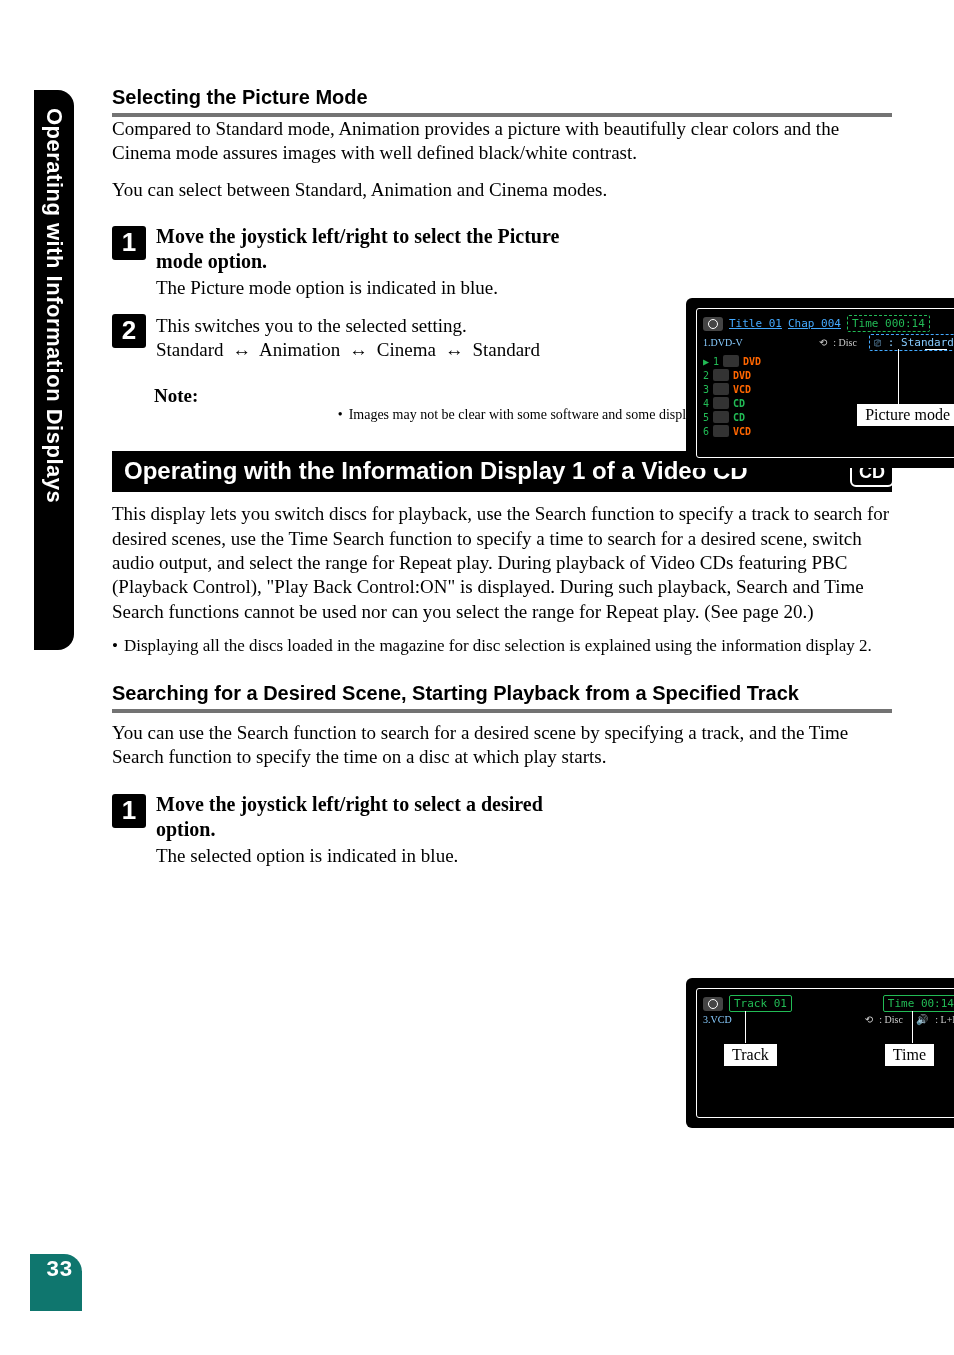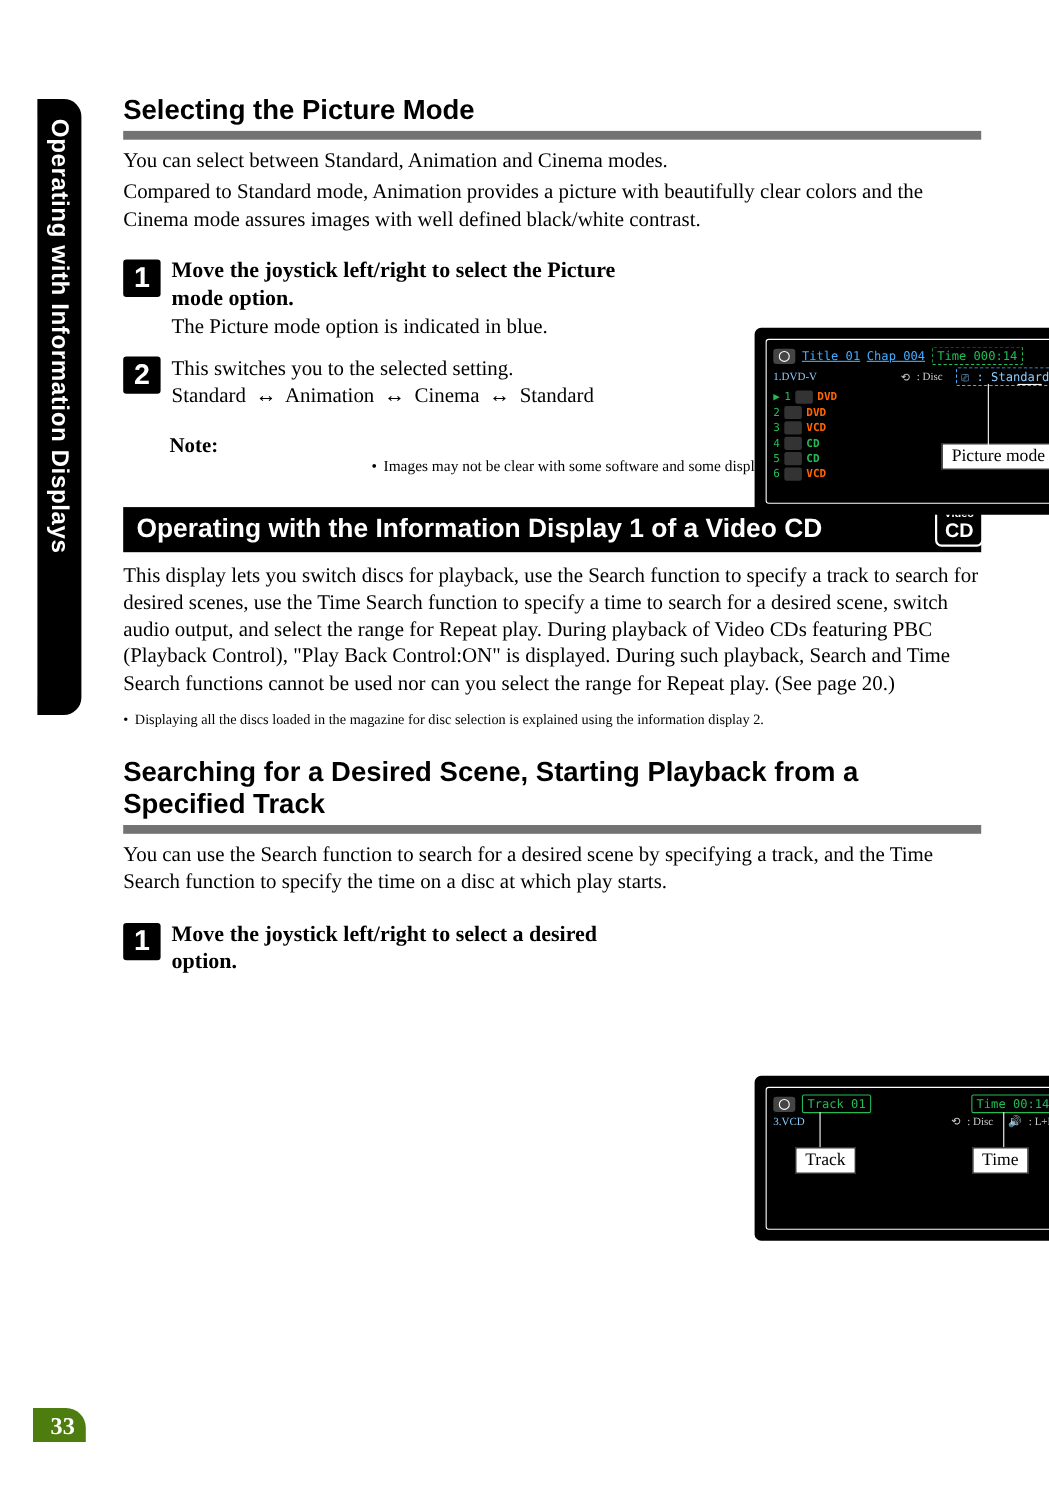--- a/index.html
+++ b/index.html
@@ -21,22 +21,22 @@
     padding-top: 18px;
     font-family: Arial, Helvetica, sans-serif;
     font-weight: bold;
     font-size: 22px;
     letter-spacing: 0.5px;
   }
   .main { position: absolute; left: 112px; top: 86px; width: 780px; }
   h2.section-h {
     font-family: Arial, Helvetica, sans-serif;
     font-weight: bold;
-    font-size: 25px;
-    border-bottom: 8px solid #737373;
+    font-size: 20px;
+    border-bottom: 4px solid #737373;
     padding-bottom: 4px;
     margin-bottom: 8px;
   }
   p.body { font-size: 19px; line-height: 1.28; margin-bottom: 12px; }
   .steps { margin-top: 10px; }
   .step { display: flex; margin-bottom: 8px; }
   .step-num {
     flex: 0 0 34px; height: 34px;
     background: #000; color: #fff;
     font-family: Arial, Helvetica, sans-serif;
@@ -65,21 +65,21 @@
   .badge {
     position: absolute; right: -2px; top: -4px;
     width: 44px; height: 40px;
     border: 2px solid #fff; background:#000;
     border-radius: 6px;
     display:flex; flex-direction:column; align-items:center; justify-content:center;
     color:#fff; font-size:10px; line-height:1;
   }
   .badge .b1 { font-size: 10px; font-weight:bold; }
   .badge .b2 { font-size: 18px; font-weight:bold; }
-  .sub-bullet { font-size: 13px; display:flex; margin-top:4px; }
+  .sub-bullet { font-size: 17px; display:flex; margin-top:4px; }
   .sub-bullet::before { content:"•"; padding-right:6px; }
 
   .left-col { width: 460px; }
   .right-fig { position:absolute; }
   .fig1 { left: 574px; top: 212px; width: 290px; height: 190px; }
   .fig2 { left: 574px; top: 892px; width: 290px; height: 180px; }
 
   .screen { width: 100%; background:#000; border-radius: 6px; padding: 10px; position:relative; }
   .screen-inner { border:1px solid #fff; border-radius:3px; padding:6px 6px 6px 6px; min-height: 150px; position:relative; }
   .sc-row1 { display:flex; align-items:center; gap:6px; }
@@ -94,36 +94,36 @@
   .sc-li .n { color:#2b5; }
   .sc-li .d { width:16px;height:12px;background:#333;border-radius:2px; }
   .sc-li .t { color:#f60; font-weight:bold;text-align:center; }
   .sc-li.cd .t { color:#2b5; }
   .play { color:#2b5; font-size:10px; }
   .callout { position:absolute; background:#fff; color:#000; font-size:16px; padding:2px 8px; border:1px solid #000; }
   .callout-line { position:absolute; background:#fff; height:1px; }
 
   .page-num {
     position:absolute; left:30px; bottom:44px;
-    background:#4d7c0f; color:#fff;
-    font-family: Liberation Serif, serif; font-weight:bold; font-size:22px;
-    padding: 4px 10px 1px 16px;
+    background:#0f766e; color:#fff;
+    font-family: Liberation Mono, monospace; font-weight:bold; font-size:22px;
+    padding: 4px 10px 28px 16px;
     border-top-right-radius: 18px;
   }
 </style>
 </head>
 <body>
 
 <div class="page">
   <div class="side-tab">Operating with Information Displays</div>
 
   <div class="main">
     <h2 class="section-h">Selecting the Picture Mode</h2>
+    <p class="body" style="margin-top:-8px;">Compared to Standard mode, Animation provides a picture with beautifully clear colors and the Cinema mode assures images with well defined black/white contrast.</p>
     <p class="body">You can select between Standard, Animation and Cinema modes.</p>
-    <p class="body" style="margin-top:-8px;">Compared to Standard mode, Animation provides a picture with beautifully clear colors and the Cinema mode assures images with well defined black/white contrast.</p>
 
     <div style="display:flex;">
       <div class="left-col">
         <div class="steps">
           <div class="step">
             <div class="step-num">1</div>
             <div class="step-body">
               <div class="step-title">Move the joystick left/right to select the Picture mode option.</div>
               <div class="step-text">The Picture mode option is indicated in blue.</div>
             </div>
@@ -170,20 +170,21 @@
     <h2 class="section-h" style="margin-top:26px;">Searching for a Desired Scene, Starting Playback from a Specified Track</h2>
     <p class="body">You can use the Search function to search for a desired scene by specifying a track, and the Time Search function to specify the time on a disc at which play starts.</p>
 
     <div style="display:flex;">
       <div class="left-col">
         <div class="steps">
           <div class="step">
             <div class="step-num">1</div>
             <div class="step-body">
               <div class="step-title">Move the joystick left/right to select a desired option.</div>
+              <div class="step-text">The selected option is indicated in blue.</div>
             </div>
           </div>
         </div>
       </div>
     </div>
 
     <div class="right-fig fig1">
       <div class="screen">
           <div class="screen-inner">
         <div class="sc-row1">

